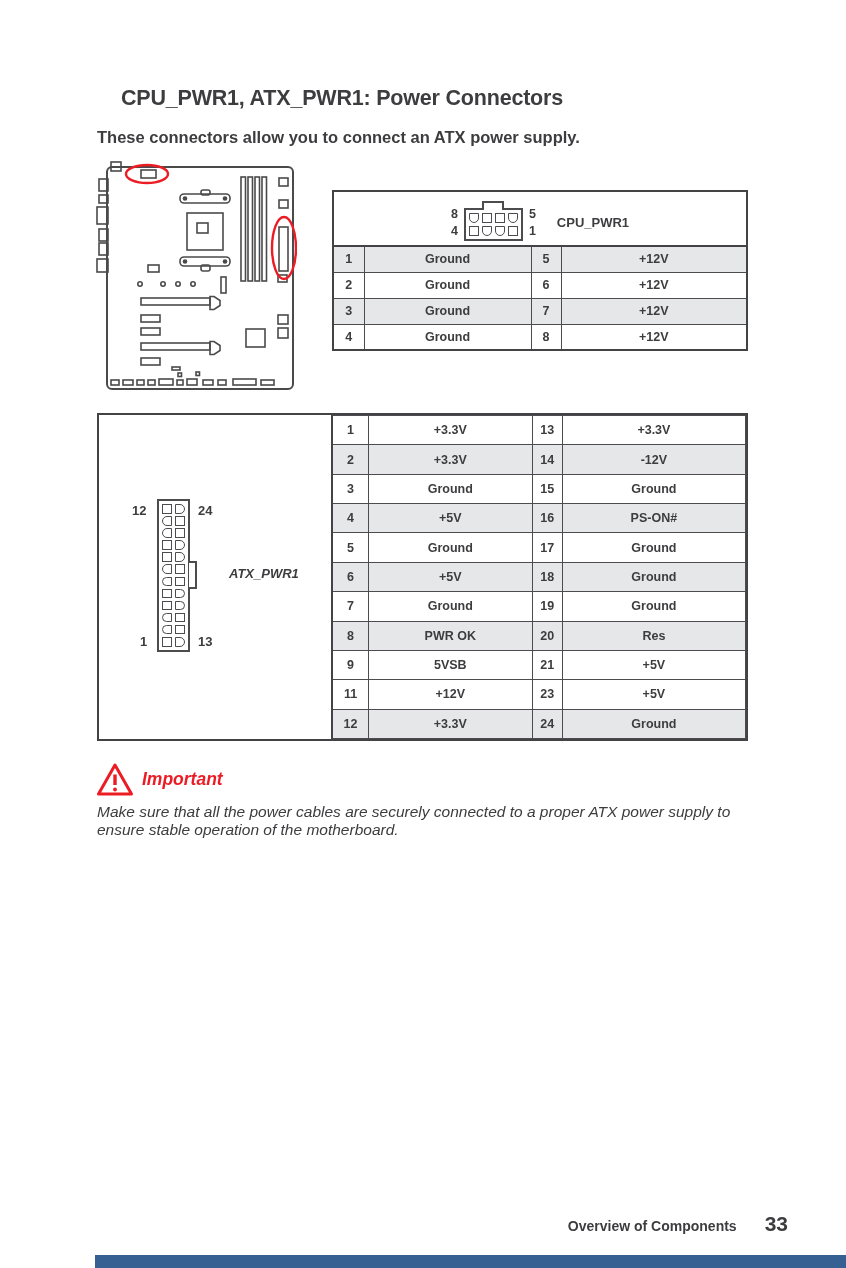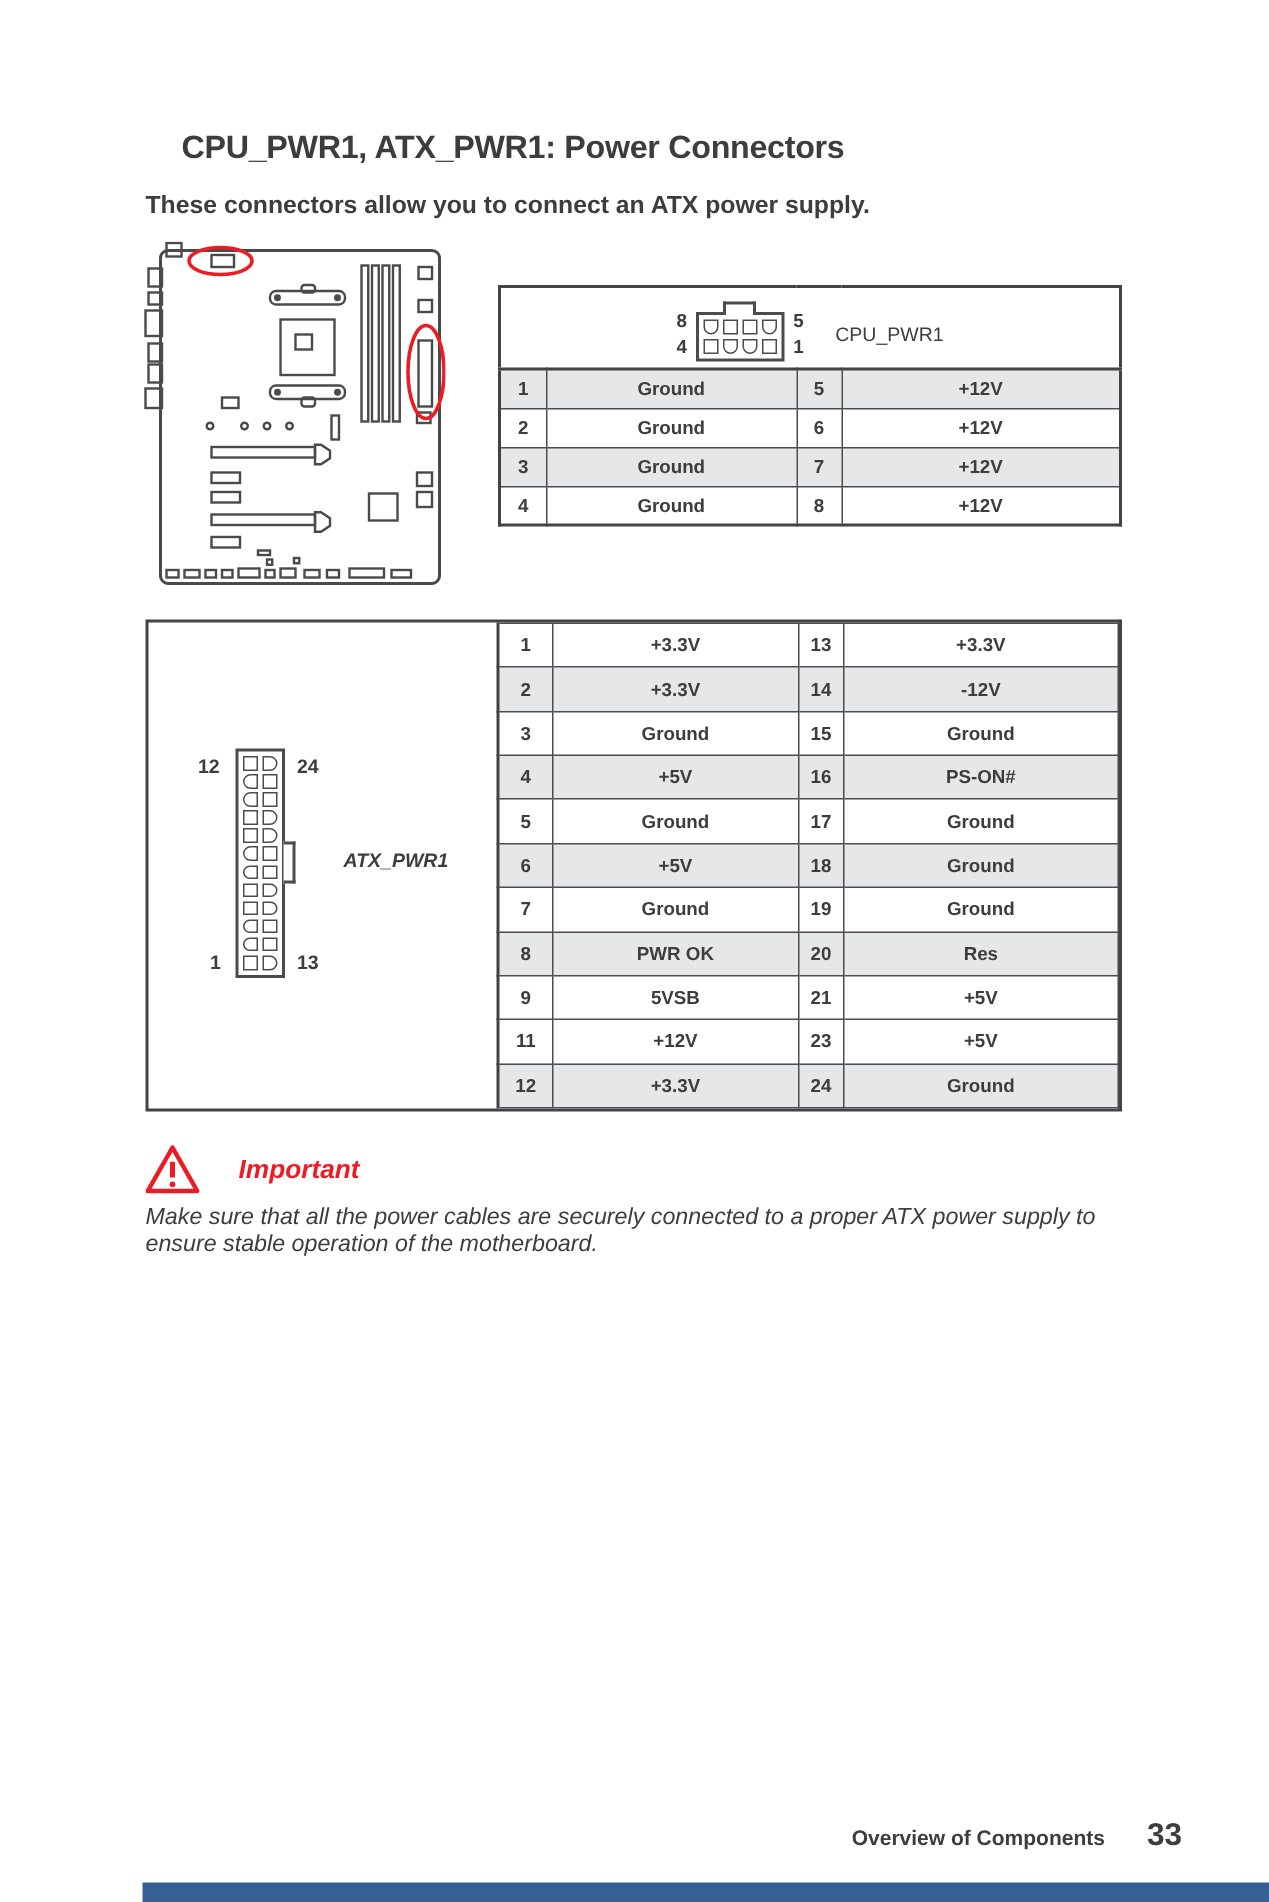--- a/index.html
+++ b/index.html
@@ -32,40 +32,40 @@
   tr:not(.shaded) td{background:#fff;}
 
   .cpu-head{display:flex;align-items:center;justify-content:center;padding-top:7px;}
   .conn-group{display:flex;align-items:center;gap:6px;}
   .side-labels{display:flex;flex-direction:column;justify-content:space-between;height:31px;font-size:12.5px;font-weight:bold;}
   .cpu-conn{position:relative;border:2.5px solid var(--line);background:#fff;padding:3px;margin-top:5px;}
   .cpu-latch{position:absolute;top:-9px;left:50%;transform:translateX(-50%);width:22px;height:9px;border:2px solid var(--line);border-bottom:none;background:#fff;}
   .cpu-pins{display:grid;grid-template-columns:repeat(4,10px);grid-auto-rows:10px;gap:3px;}
   .pin{background:#fff;border:1.8px solid var(--line);}
   .pin.cpu.rd{border-radius:0 0 5px 5px;}
-  .conn-label{font-size:13px;font-weight:normal;margin-left:21px;}
+  .conn-label{font-size:13px;font-weight:bold;margin-left:21px;}
 
   
   .atx-box{position:absolute;left:97px;top:413px;width:651px;height:328px;border:2px solid var(--line-heavy);display:flex;background:#fff;}
   .atx-left{position:relative;width:233px;}
   .atx-table{width:416px;height:324px;border-left:2px solid var(--line-heavy);}
   .atx-lbl{position:absolute;font-size:13px;font-weight:bold;}
   .atx-lbl-12{left:33px;top:88px;}
   .atx-lbl-24{left:99px;top:88px;}
   .atx-lbl-1{left:41px;top:219px;}
   .atx-lbl-13{left:99px;top:219px;}
   .atx-name{left:130px;top:151px;font-style:italic;}
   .atx-conn{position:absolute;left:58px;top:84px;border:2.5px solid var(--line);background:#fff;padding:3px;}
   .atx-latch{position:absolute;right:-9px;top:50%;transform:translateY(-50%);width:8px;height:28px;border:2px solid var(--line);border-left:none;background:#fff;}
   .atx-pins{display:grid;grid-template-columns:repeat(2,9.5px);grid-auto-rows:9.5px;gap:2.6px 3.5px;}
   .pin.atxp.left.rd{border-radius:5px 0 0 5px;}
   .pin.atxp.right.rd{border-radius:0 5px 5px 0;}
 
   
-  .important{position:absolute;left:95px;top:761px;display:flex;align-items:center;gap:24px;}
+  .important{position:absolute;left:95px;top:761px;display:flex;align-items:center;gap:7px;}
   .imp-title{font-style:italic;font-weight:bold;font-size:17.5px;color:var(--red);}
   .imp-body{position:absolute;left:97px;top:803px;width:648px;font-style:italic;font-size:15.5px;line-height:1.18;color:var(--ink);}
 
   
   .footer{position:absolute;top:1212px;right:58px;display:flex;align-items:baseline;gap:28px;}
   .footer-section{font-size:14px;font-weight:bold;}
   .footer-page{font-size:21px;font-weight:bold;}
   .footer-bar{position:absolute;left:95px;right:0;bottom:0;height:13px;background:var(--bar);}
 </style>
 </head>

